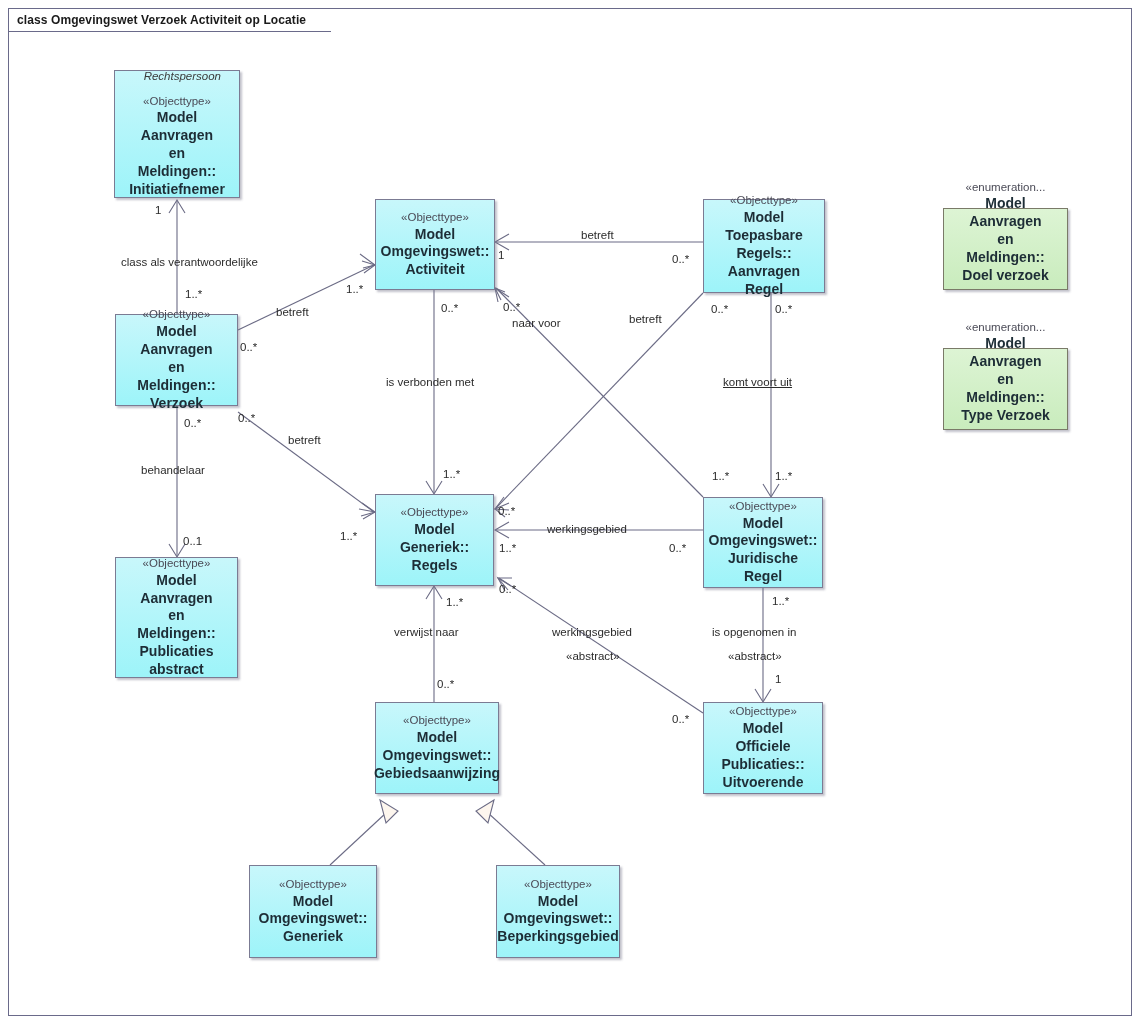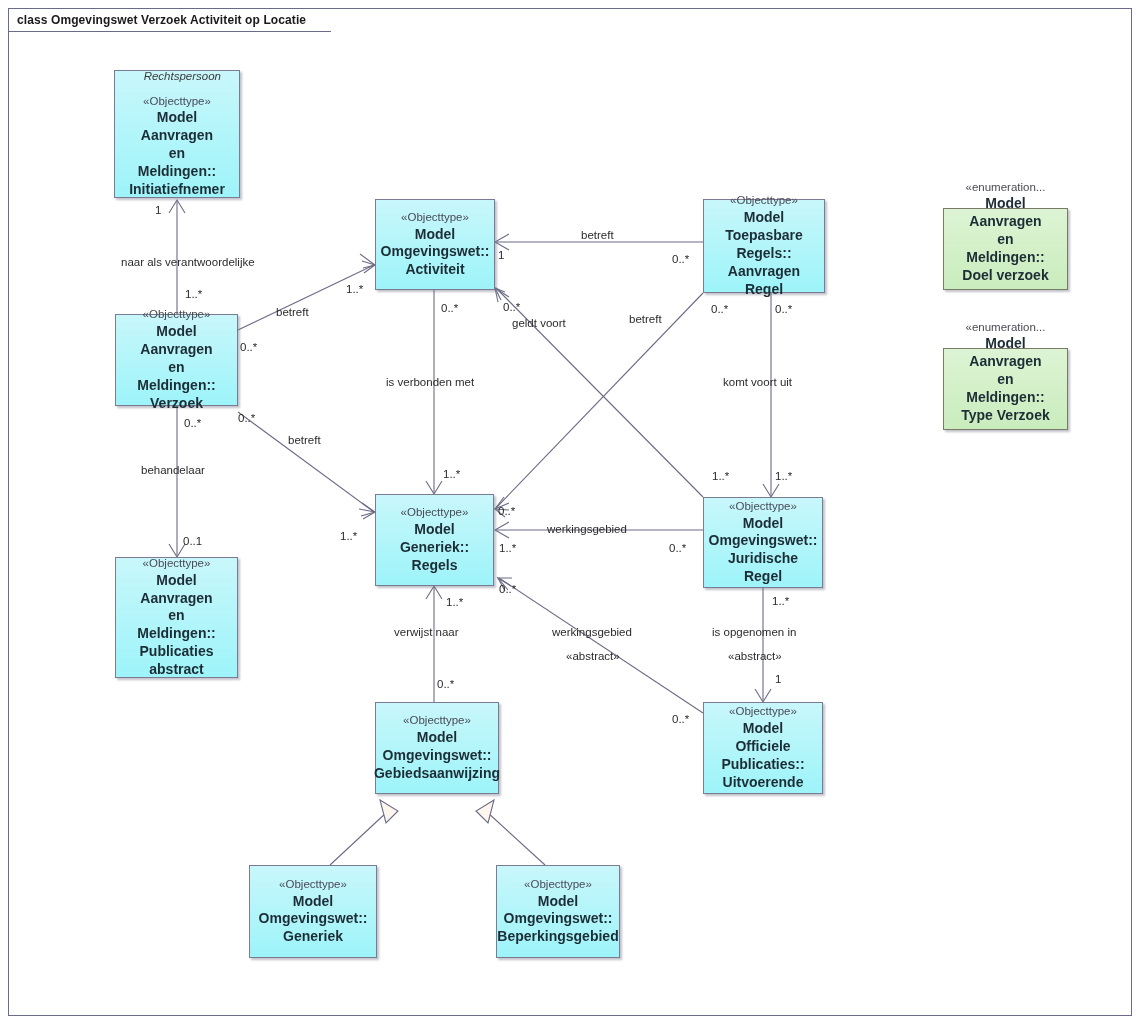--- a/index.html
+++ b/index.html
@@ -289,37 +289,37 @@
     <div class="nm">Doel verzoek</div>
   </div>
 
   <div class="node enumeration" style="left:943px; top:348px; width:125px; height:82px;">
     <div class="stereo">«enumeration...</div>
     <div class="nm">Model Aanvragen</div>
     <div class="nm">en Meldingen::</div>
     <div class="nm">Type Verzoek</div>
   </div>
 
-  <div class="lbl" style="left:121px; top:256px;">naar als verantwoordelijke</div>
+  <div class="lbl" style="left:121px; top:256px;">class als verantwoordelijke</div>
 
   <div class="lbl" style="left:141px; top:464px;">behandelaar</div>
 
   <div class="lbl" style="left:276px; top:306px;">betreft</div>
 
   <div class="lbl" style="left:288px; top:434px;">betreft</div>
 
   <div class="lbl" style="left:386px; top:376px;">is verbonden met</div>
 
   <div class="lbl" style="left:581px; top:229px;">betreft</div>
 
   <div class="lbl" style="left:629px; top:313px;">betreft</div>
 
-  <div class="lbl" style="left:512px; top:317px;">geldt voort</div>
-
-  <div class="lbl" style="left:723px; top:376px;">komt voort uit</div>
+  <div class="lbl" style="left:512px; top:317px;">naar voor</div>
+
+  <div class="lbl" style="left:723px; top:376px;text-decoration:underline;">komt voort uit</div>
 
   <div class="lbl" style="left:547px; top:523px;">werkingsgebied</div>
 
   <div class="lbl" style="left:552px; top:626px;">werkingsgebied</div>
 
   <div class="lbl" style="left:566px; top:650px;">«abstract»</div>
 
   <div class="lbl" style="left:394px; top:626px;">verwijst naar</div>
 
   <div class="lbl" style="left:712px; top:626px;">is opgenomen in</div>

